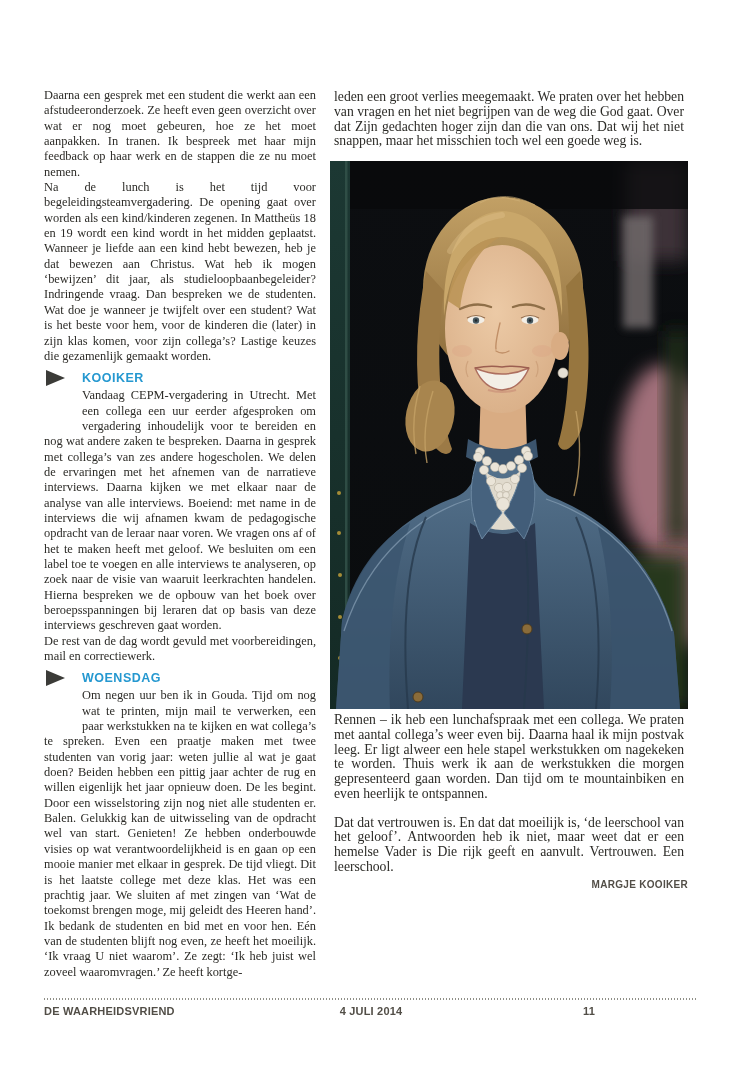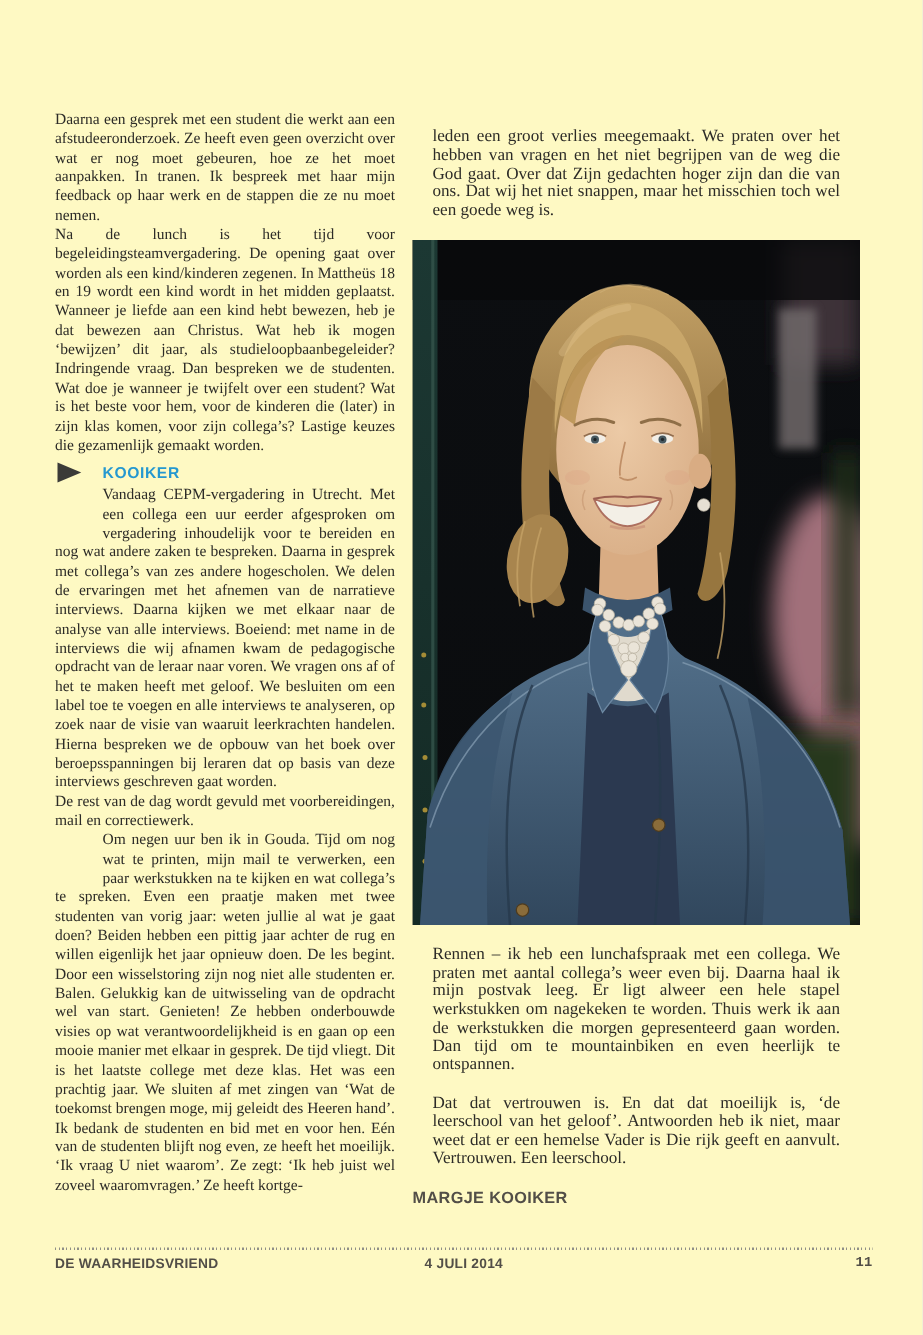--- a/index.html
+++ b/index.html
@@ -1,28 +1,28 @@
 <!DOCTYPE html>
 <html lang="nl"><head>
 <meta charset="utf-8">
 <style>
   html,body{margin:0;padding:0;background:#e8e8e6;}
   .page{
     position:relative;width:738px;height:1068px;margin:0 auto;
-    background:#fef9c3;overflow:hidden;
+    background:#ffffff;overflow:hidden;
     font-family:"Liberation Serif", serif;color:#2c2b27;
   }
   
   .col-left{position:absolute;left:44px;top:88px;width:272px;}
   .col-right{position:absolute;left:330px;top:86px;width:358px;}
   .col-left p.body{
     margin:0;font-size:12.4px;line-height:15.35px;text-align:justify;
   }
   .col-right p.body{
-    margin:16px;font-size:13.7px;line-height:14.75px;text-align:justify;
+    margin:4px;font-size:13.7px;line-height:14.75px;text-align:justify;
   }
   .col-right p.body + p.body{margin-top:0;}
   
   .day-header{display:flex;align-items:center;margin:5px 0 2px 0;height:17px;}
   .tri{
     width:0;height:0;margin-left:2px;
     border-left:19px solid #3b3b38;
     border-top:8px solid transparent;
     border-bottom:8px solid transparent;
   }
@@ -34,55 +34,59 @@
   .hang-spacer{float:left;width:38px;height:31px;}
   
   .photo-frame{margin-top:12px;width:358px;height:548px;line-height:0;}
   .caption{
     margin:13px 0 0 0;
     font-family:"Liberation Sans", sans-serif;font-style:italic;
     font-size:11.7px;line-height:14.4px;color:#8b8478;
   }
   .after-caption{margin-top:14px !important;}
   .signature{
-    margin-top:2px;text-align:left;
+    margin-top:2px;text-align:right;
     font-family:"Liberation Sans", sans-serif;font-weight:bold;
-    font-size:13px;letter-spacing:.3px;color:#524e47;
+    font-size:10px;letter-spacing:.3px;color:#524e47;
   }
   
   .footer{position:absolute;left:44px;right:40px;top:998px;}
   .footer-rule{
     height:2px;
     background:repeating-linear-gradient(90deg,#8f8f87 0 1px,transparent 1px 3px);
   }
   .footer-row{
     display:flex;padding-top:5px;
     font-family:"Liberation Sans", sans-serif;font-weight:bold;
     font-size:11px;letter-spacing:.2px;color:#524e47;
   }
   .footer-row .f-left{flex:1;text-align:left;}
   .footer-row .f-center{flex:1;text-align:center;}
-  .footer-row .f-right{flex:1;text-align:right;font-family:Liberation Mono, monospace;}
+  .footer-row .f-right{flex:1;text-align:center;}
 </style>
 </head>
 <body>
 
 <div class="page">
 
   <div class="col-left">
     <p class="body">Daarna een gesprek met een student die werkt aan een afstudeeronderzoek. Ze heeft even geen overzicht over wat er nog moet gebeuren, hoe ze het moet aanpakken. In tranen. Ik bespreek met haar mijn feedback op haar werk en de stappen die ze nu moet nemen.</p>
     <p class="body">Na de lunch is het tijd voor begeleidingsteamvergadering. De opening gaat over worden als een kind/kinderen zegenen. In Mattheüs 18 en 19 wordt een kind wordt in het midden geplaatst. Wanneer je liefde aan een kind hebt bewezen, heb je dat bewezen aan Christus. Wat heb ik mogen ‘bewijzen’ dit jaar, als studieloopbaanbegeleider? Indringende vraag. Dan bespreken we de studenten. Wat doe je wanneer je twijfelt over een student? Wat is het beste voor hem, voor de kinderen die (later) in zijn klas komen, voor zijn collega’s? Lastige keuzes die gezamenlijk gemaakt worden.</p>
 
     <div class="day-header">
       <span class="tri"></span>
       <span class="day-label">KOOIKER</span>
     </div>
     <p class="body"><span class="hang-spacer"></span><span>Vandaag CEPM-vergadering in Utrecht. Met een collega een uur eerder afgesproken om vergadering inhoudelijk voor te bereiden en nog wat andere zaken te bespreken. Daarna in gesprek met collega’s van zes andere hogescholen. We delen de ervaringen met het afnemen van de narratieve interviews. Daarna kijken we met elkaar naar de analyse van alle interviews. Boeiend: met name in de interviews die wij afnamen kwam de pedagogische opdracht van de leraar naar voren. We vragen ons af of het te maken heeft met geloof. We besluiten om een label toe te voegen en alle interviews te analyseren, op zoek naar de visie van waaruit leerkrachten handelen. Hierna bespreken we de opbouw van het boek over beroepsspanningen bij leraren dat op basis van deze interviews geschreven gaat worden.</span></p>
     <p class="body">De rest van de dag wordt gevuld met voorbereidingen, mail en correctiewerk.</p>
 
+    <div class="day-header">
+      <span class="tri"></span>
+      <span class="day-label">WOENSDAG</span>
+    </div>
     <p class="body"><span class="hang-spacer"></span><span>Om negen uur ben ik in Gouda. Tijd om nog wat te printen, mijn mail te verwerken, een paar werkstukken na te kijken en wat collega’s te spreken. Even een praatje maken met twee studenten van vorig jaar: weten jullie al wat je gaat doen? Beiden hebben een pittig jaar achter de rug en willen eigenlijk het jaar opnieuw doen. De les begint. Door een wisselstoring zijn nog niet alle studenten er. Balen. Gelukkig kan de uitwisseling van de opdracht wel van start. Genieten! Ze hebben onderbouwde visies op wat verantwoordelijkheid is en gaan op een mooie manier met elkaar in gesprek. De tijd vliegt. Dit is het laatste college met deze klas. Het was een prachtig jaar. We sluiten af met zingen van ‘Wat de toekomst brengen moge, mij geleidt des Heeren hand’. Ik bedank de studenten en bid met en voor hen. Eén van de studenten blijft nog even, ze heeft het moeilijk. ‘Ik vraag U niet waarom’. Ze zegt: ‘Ik heb juist wel zoveel waaromvragen.’ Ze heeft kortge-</span></p>
   </div>
 
   <div class="col-right">
     <p class="body">leden een groot verlies meegemaakt. We praten over het hebben van vragen en het niet begrijpen van de weg die God gaat. Over dat Zijn gedachten hoger zijn dan die van ons. Dat wij het niet snappen, maar het misschien toch wel een goede weg is.</p>
 
     <div class="photo-frame">
       <svg width="358" height="548" viewBox="0 0 358 548" xmlns="http://www.w3.org/2000/svg">
         <defs>
           <linearGradient id="bgG" x1="0" y1="0" x2="0" y2="1">

